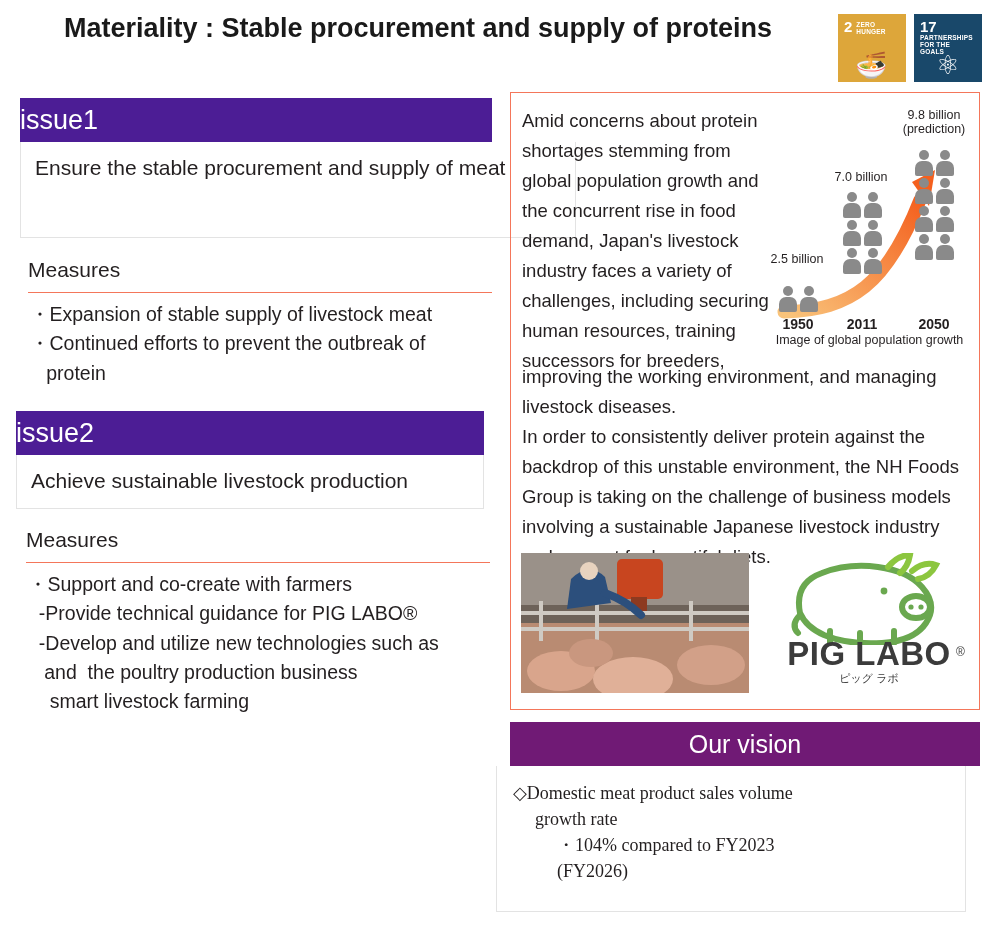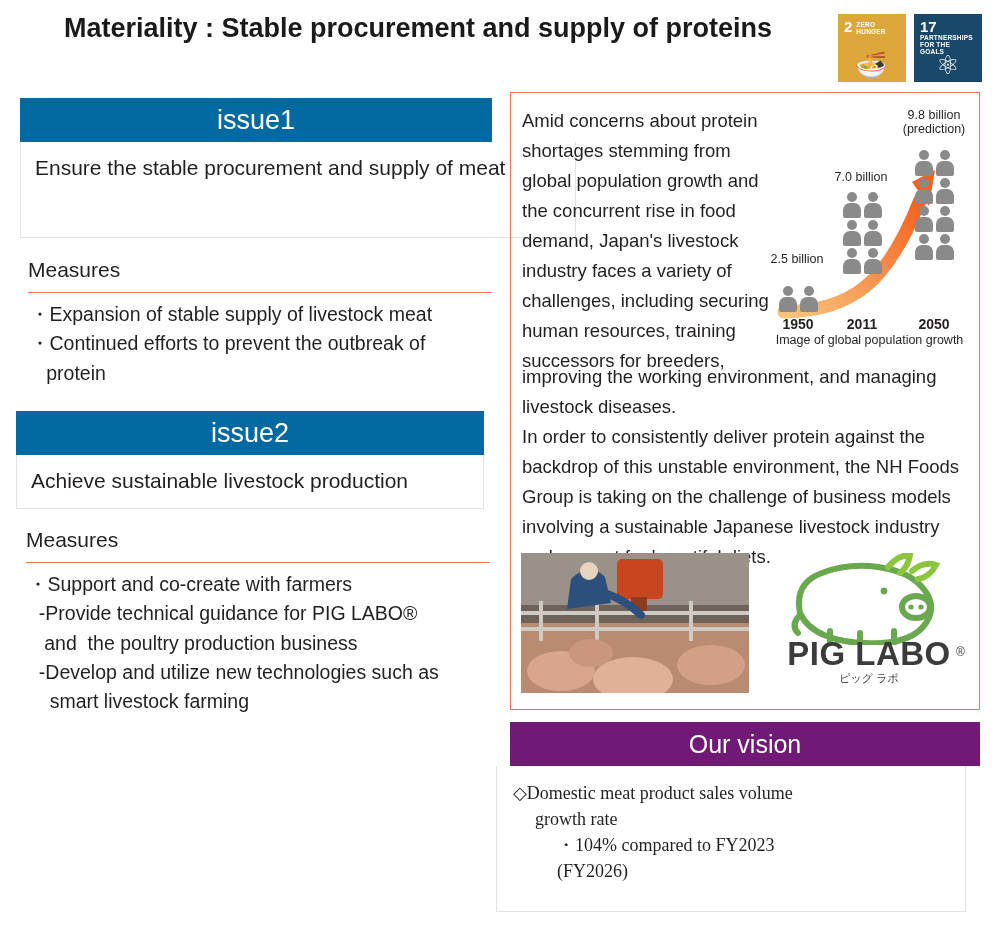--- a/index.html
+++ b/index.html
@@ -64,24 +64,23 @@
     position: absolute;
     left: 0; right: 0; bottom: 4px;
     text-align: center;
     font-size: 26px;
     line-height: 1;
   }
 
   
   .issue-head {
     position: absolute;
-    background: #0369a1;
+    background: #4c1d95;
     color: #ffffff;
     font-size: 27px;
-    text-align: center;
     line-height: 44px;
     height: 44px;
     box-sizing: border-box;
   }
   .issue-body {
     position: absolute;
     border: 1px solid #e3e3e3;
     border-top: none;
     box-sizing: border-box;
     font-size: 21px;
@@ -294,22 +293,22 @@
 </div>
 
 <div class="issue-head" style="left:16px; top:411px; width:468px;">issue2</div>
 <div class="issue-body" style="left:16px; top:455px; width:468px; height:54px;">Achieve sustainable livestock production</div>
 
 <div class="measures-label" style="left:26px; top:528px; width:464px;">Measures</div>
 <div class="measures-rule" style="left:26px; top:562px; width:464px;"></div>
 <div class="measures-list" style="left:28px; top:570px; width:480px;">
   <div>・Support and co-create with farmers</div>
   <div>  -Provide technical guidance for PIG LABO®</div>
+  <div>  -Develop and utilize new technologies such as</div>
   <div>   and  the poultry production business</div>
-  <div>  -Develop and utilize new technologies such as</div>
   <div>    smart livestock farming</div>
 </div>
 
 <div class="right-card"></div>
 
 <div class="intro-text">Amid concerns about protein shortages stemming from global population growth and the concurrent rise in food demand, Japan's livestock industry faces a variety of challenges, including securing human resources, training successors for breeders,</div>
 <div class="body-text" style="white-space:pre-line;">improving the working environment, and managing livestock diseases.
 In order to consistently deliver protein against the backdrop of this unstable environment, the NH Foods Group is taking on the challenge of business models involving a sustainable Japanese livestock industry and support for bountiful diets.</div>
 
 <div class="pop-graphic">

